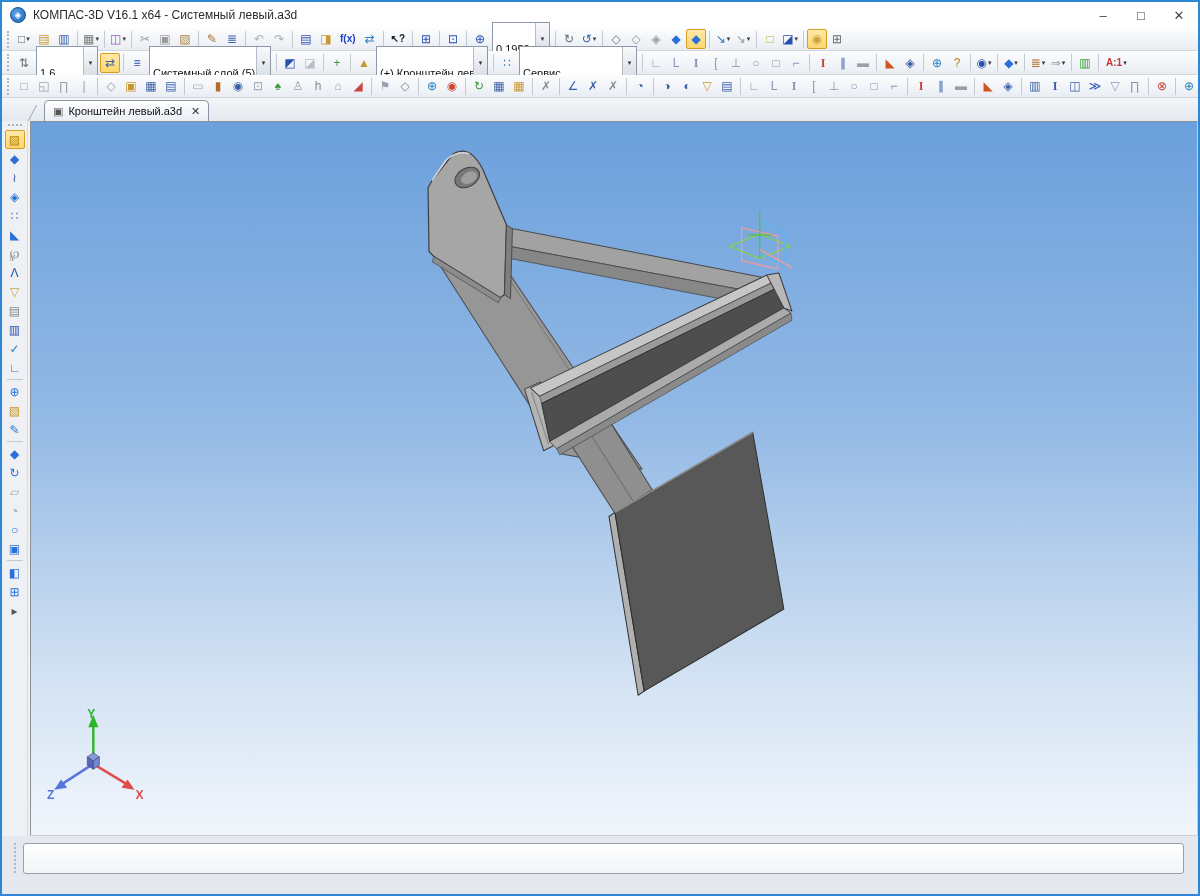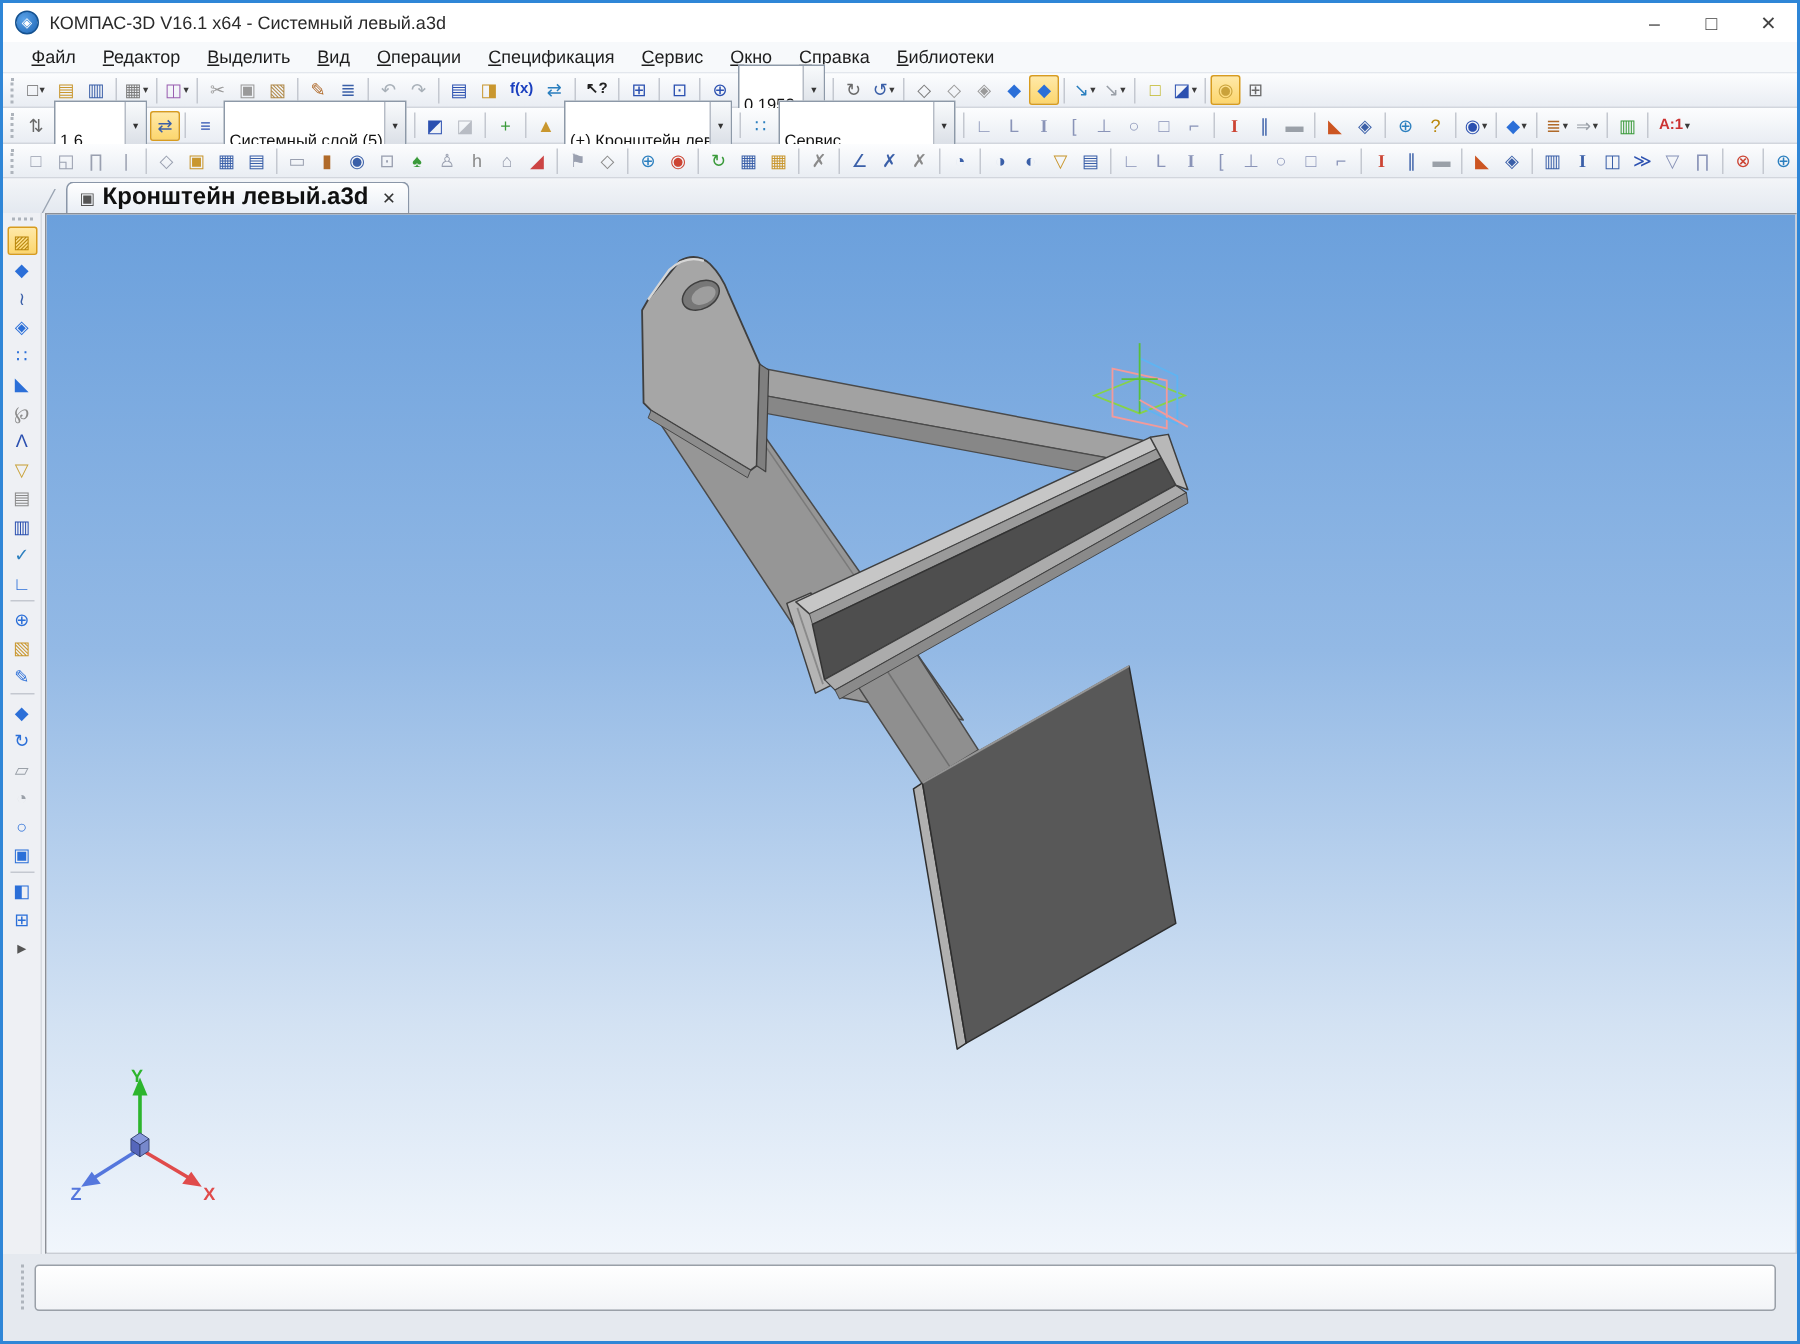--- a/index.html
+++ b/index.html
@@ -32,21 +32,21 @@
   .tgrip { width:3px; height:17px; border-left:2px dotted #aeb4bc; margin:0 4px 0 1px; flex:none; }
   .combo { height:34px; background:#fff; border:1px solid #8d99a8; display:inline-flex; align-items:flex-end; margin:16px 2px; flex:none; }
   .combo-val { flex:1; font-size:11px; color:#111; padding:0 3px; white-space:nowrap; overflow:hidden; }
   .combo-arrow { width:14px; height:100%; background:linear-gradient(#f8fafc,#d7dce4); border-left:1px solid #b6bcc6; font-size:7px; color:#333; display:flex; align-items:center; justify-content:center; }
 
   
   .tabbar { height:23px; background:linear-gradient(#f3f5f8,#e4e9f0); display:flex; align-items:flex-end; padding-left:30px; flex:none; }
   .tab-slant { width:10px; height:16px; border-left:1px solid #9aa4b2; transform:skewX(-28deg); margin-right:2px; }
   .tab { height:21px; display:flex; align-items:center; background:linear-gradient(#ffffff,#e9eef5); border:1px solid #8a96a8; border-bottom:none; border-radius:5px 5px 0 0; padding:0 8px; }
   .tab-icon { font-size:11px; color:#555; margin-right:5px; }
-  .tab-label { font-size:16px; font-weight:bold; color:#101010; }
+  .tab-label { font-size:11px; font-weight:normal; color:#101010; }
   .tab-close { font-size:11px; color:#333; margin-left:9px; }
 
   
   .main { flex:1; display:flex; min-height:0; }
   .leftrail { width:26px; background:#eef0f4; border-right:1px solid #d6dae0; display:flex; flex-direction:column; align-items:center; padding-top:2px; flex:none; }
   .leftrail .tbtn { width:20px; height:19px; margin:0; }
   .leftrail .tsep { width:16px; height:1px; margin:2px 0; }
   .leftrail .tgrip { width:14px; height:3px; border-left:none; border-top:2px dotted #aeb4bc; margin:1px 0 3px 0; }
   .viewport { flex:1; margin-left:2px; border:1px solid #8b8f96; border-right-color:#c9cdd4; border-bottom-color:#c9cdd4; position:relative; }
   .viewport svg { display:block; width:100%; height:100%; }
@@ -64,32 +64,20 @@
   <div class="titlebar">
     <div class="applogo">◈</div>
     <div class="title-text">КОМПАС-3D V16.1 x64 - Системный левый.a3d</div>
     <div class="wincontrols">
       <div class="winbtn">–</div>
       <div class="winbtn">□</div>
       <div class="winbtn">✕</div>
     </div>
   </div>
 
-  <div class="menubar" id="menubar">
-      <span class="menu-item">Файл</span>
-      <span class="menu-item">Редактор</span>
-      <span class="menu-item">Выделить</span>
-      <span class="menu-item">Вид</span>
-      <span class="menu-item">Операции</span>
-      <span class="menu-item">Спецификация</span>
-      <span class="menu-item">Сервис</span>
-      <span class="menu-item">Окно</span>
-      <span class="menu-item">Справка</span>
-      <span class="menu-item">Библиотеки</span>
-    </div>
 
   <div class="toolbar row1" id="toolbar1">
       <span class="tgrip"></span>
       <span class="tbtn">
         <span class="glyph" style="color: rgb(106, 106, 106);">□</span>
         <span class="dd">▾</span>
       </span>
       <span class="tbtn">
         <span class="glyph" style="color: rgb(201, 151, 47);">▤</span>
       </span>

